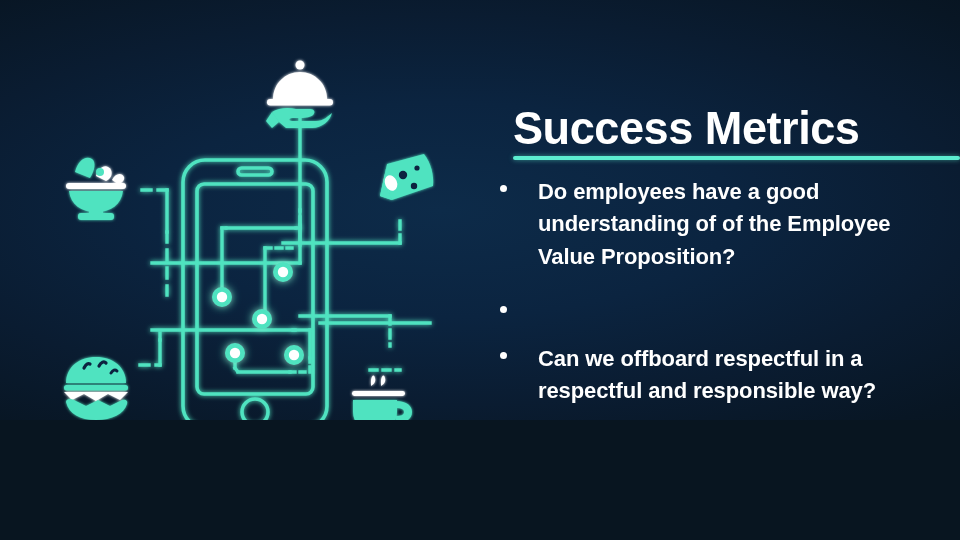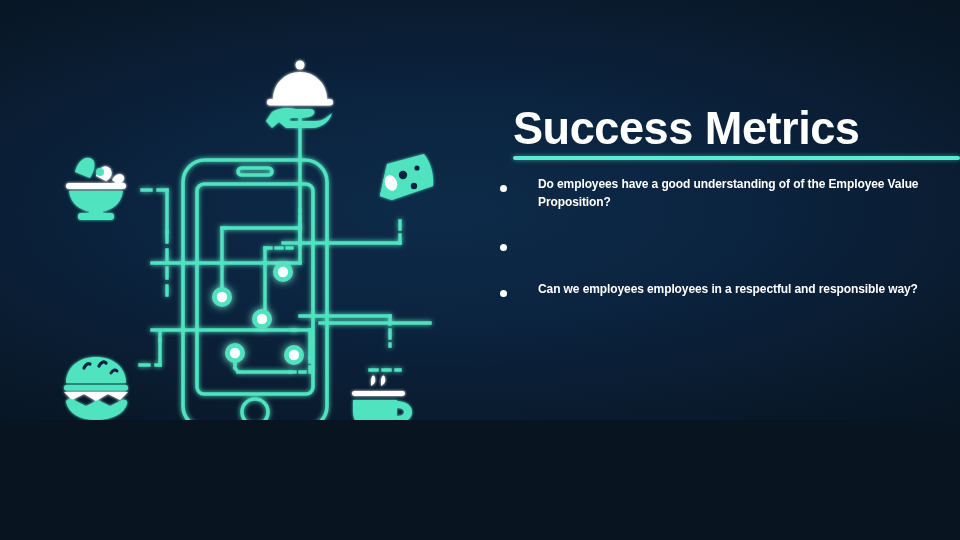--- a/index.html
+++ b/index.html
@@ -74,21 +74,21 @@
   .bullet-dot {
     position:absolute;
     left:20px; top:9px;
     width:7px; height:7px;
     border-radius:50%;
     background:#ffffff;
   }
   .bullet-text {
     display:block;
     color:#ffffff;
-    font-size:12px;
+    font-size:22px;
     font-weight:bold;
     line-height:1.47;
     letter-spacing:-0.1px;
   }
 </style>
 </head>
 <body>
 
 <div id="slide">
 
@@ -265,18 +265,18 @@
     <ul id="bullet-list">
       <li class="bullet-item">
         <span class="bullet-dot"></span>
         <span class="bullet-text">Do employees have a good understanding of of the Employee Value Proposition?</span>
       </li>
       <li class="bullet-item">
         <span class="bullet-dot"></span>
       </li>
       <li class="bullet-item">
         <span class="bullet-dot"></span>
-        <span class="bullet-text">Can we employees employees in a respectful and responsible way?</span>
+        <span class="bullet-text">Can we offboard respectful in a respectful and responsible way?</span>
       </li>
     </ul>
 
   </div>
 </div>
 
 </body></html>

